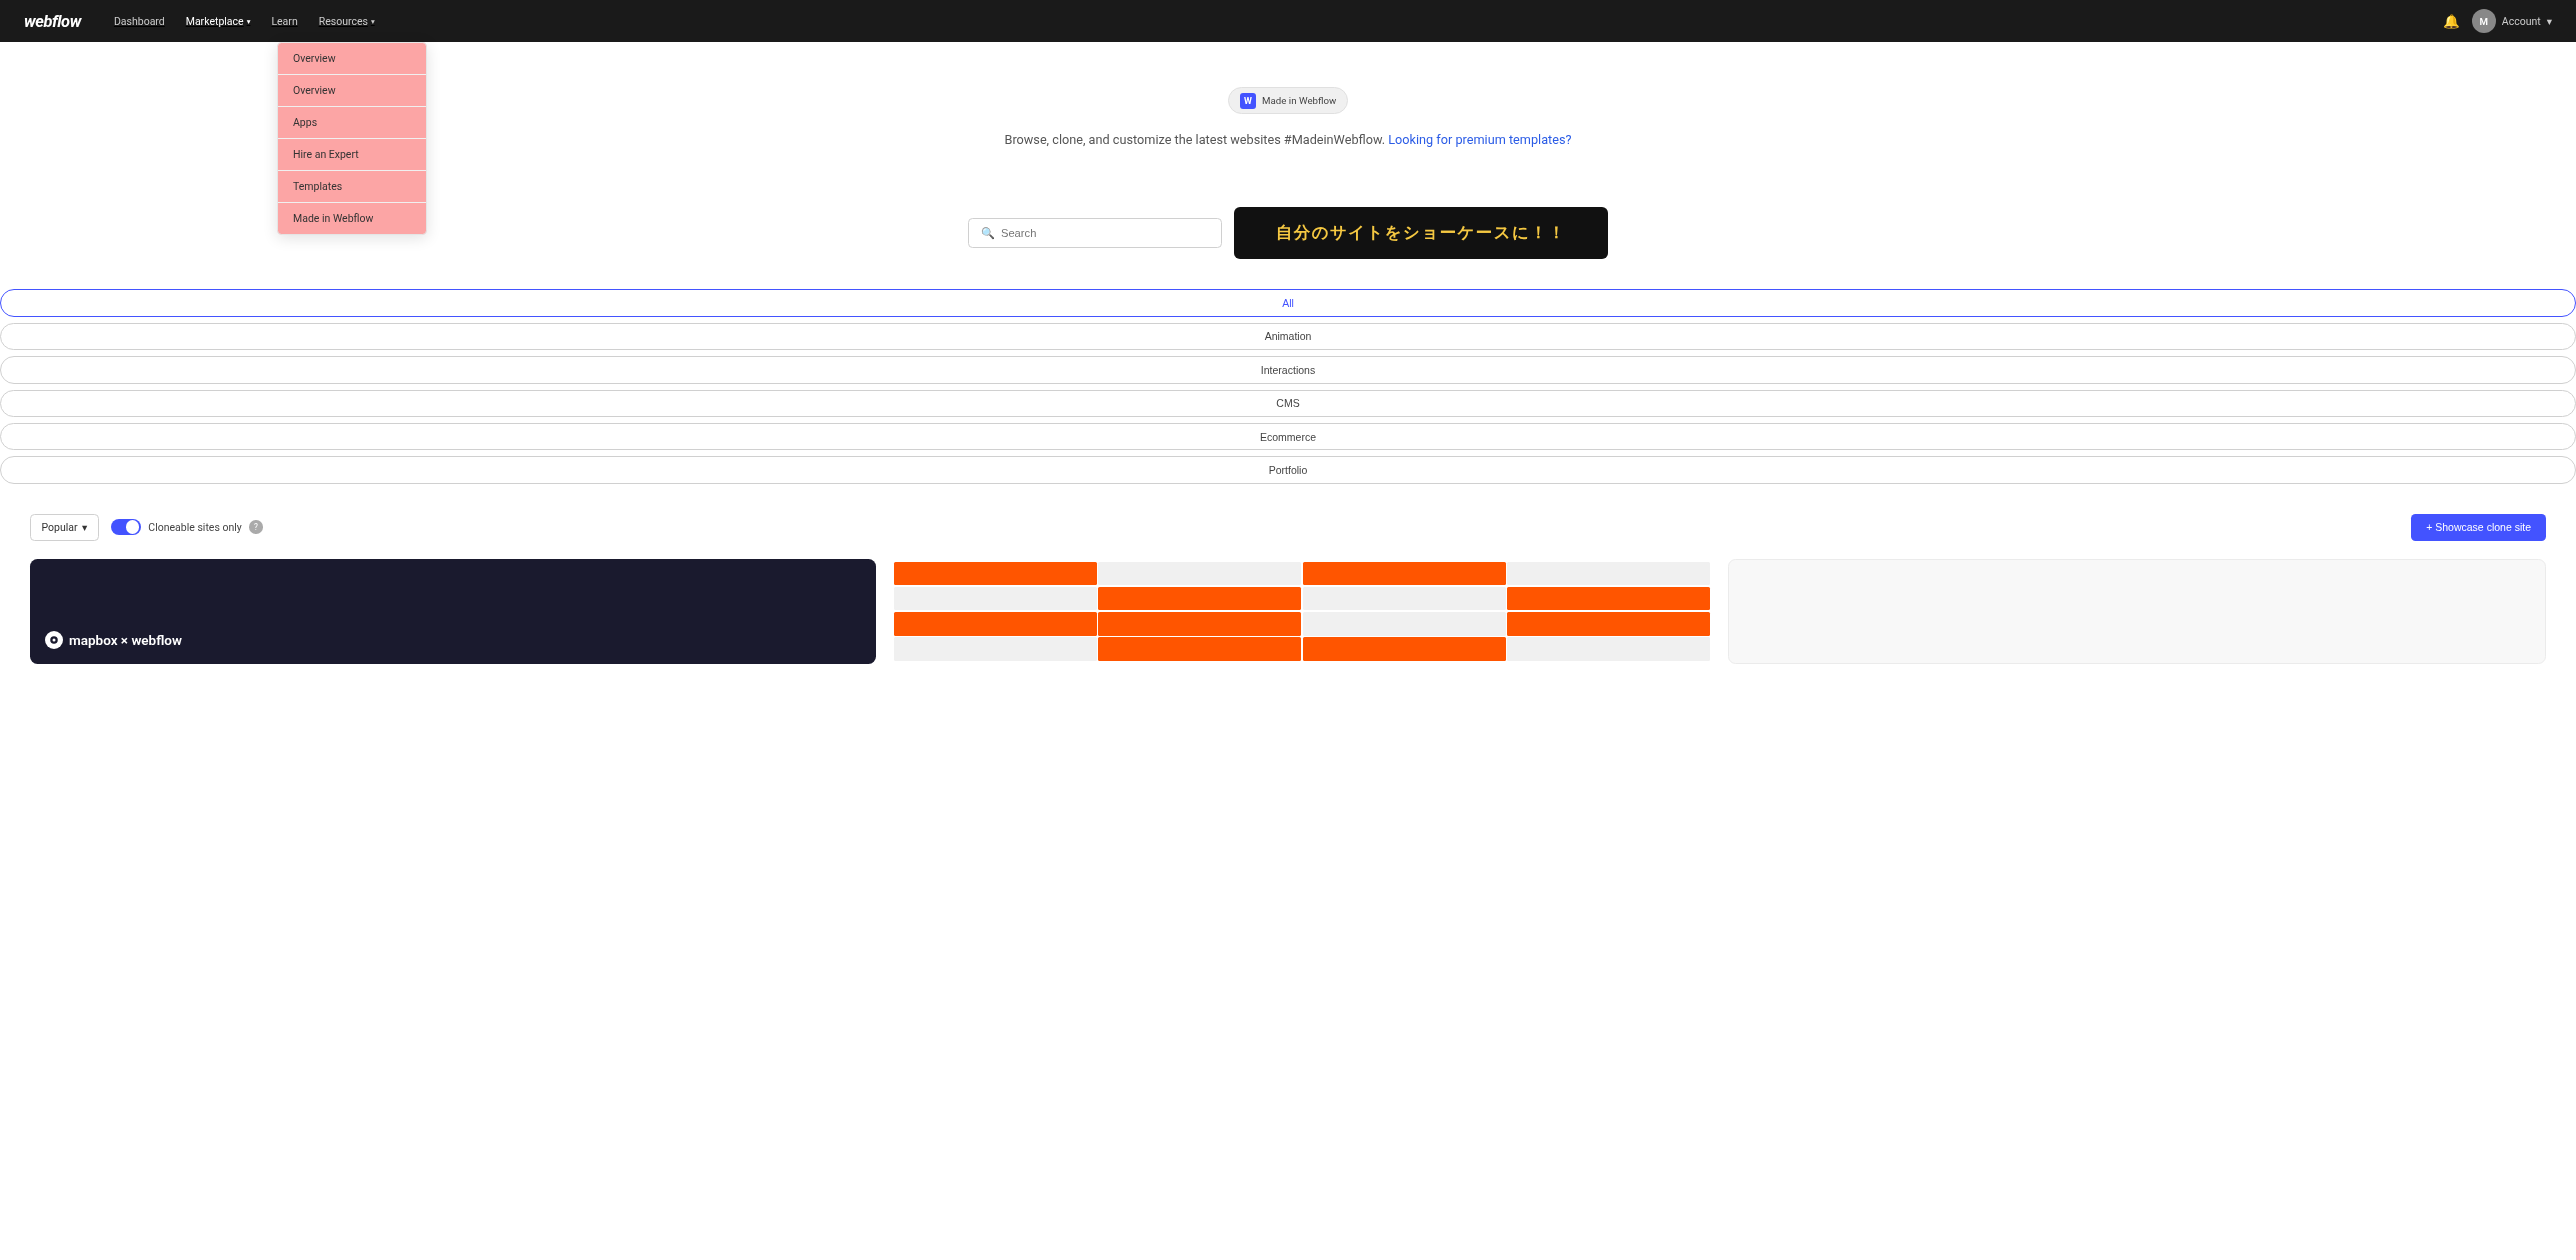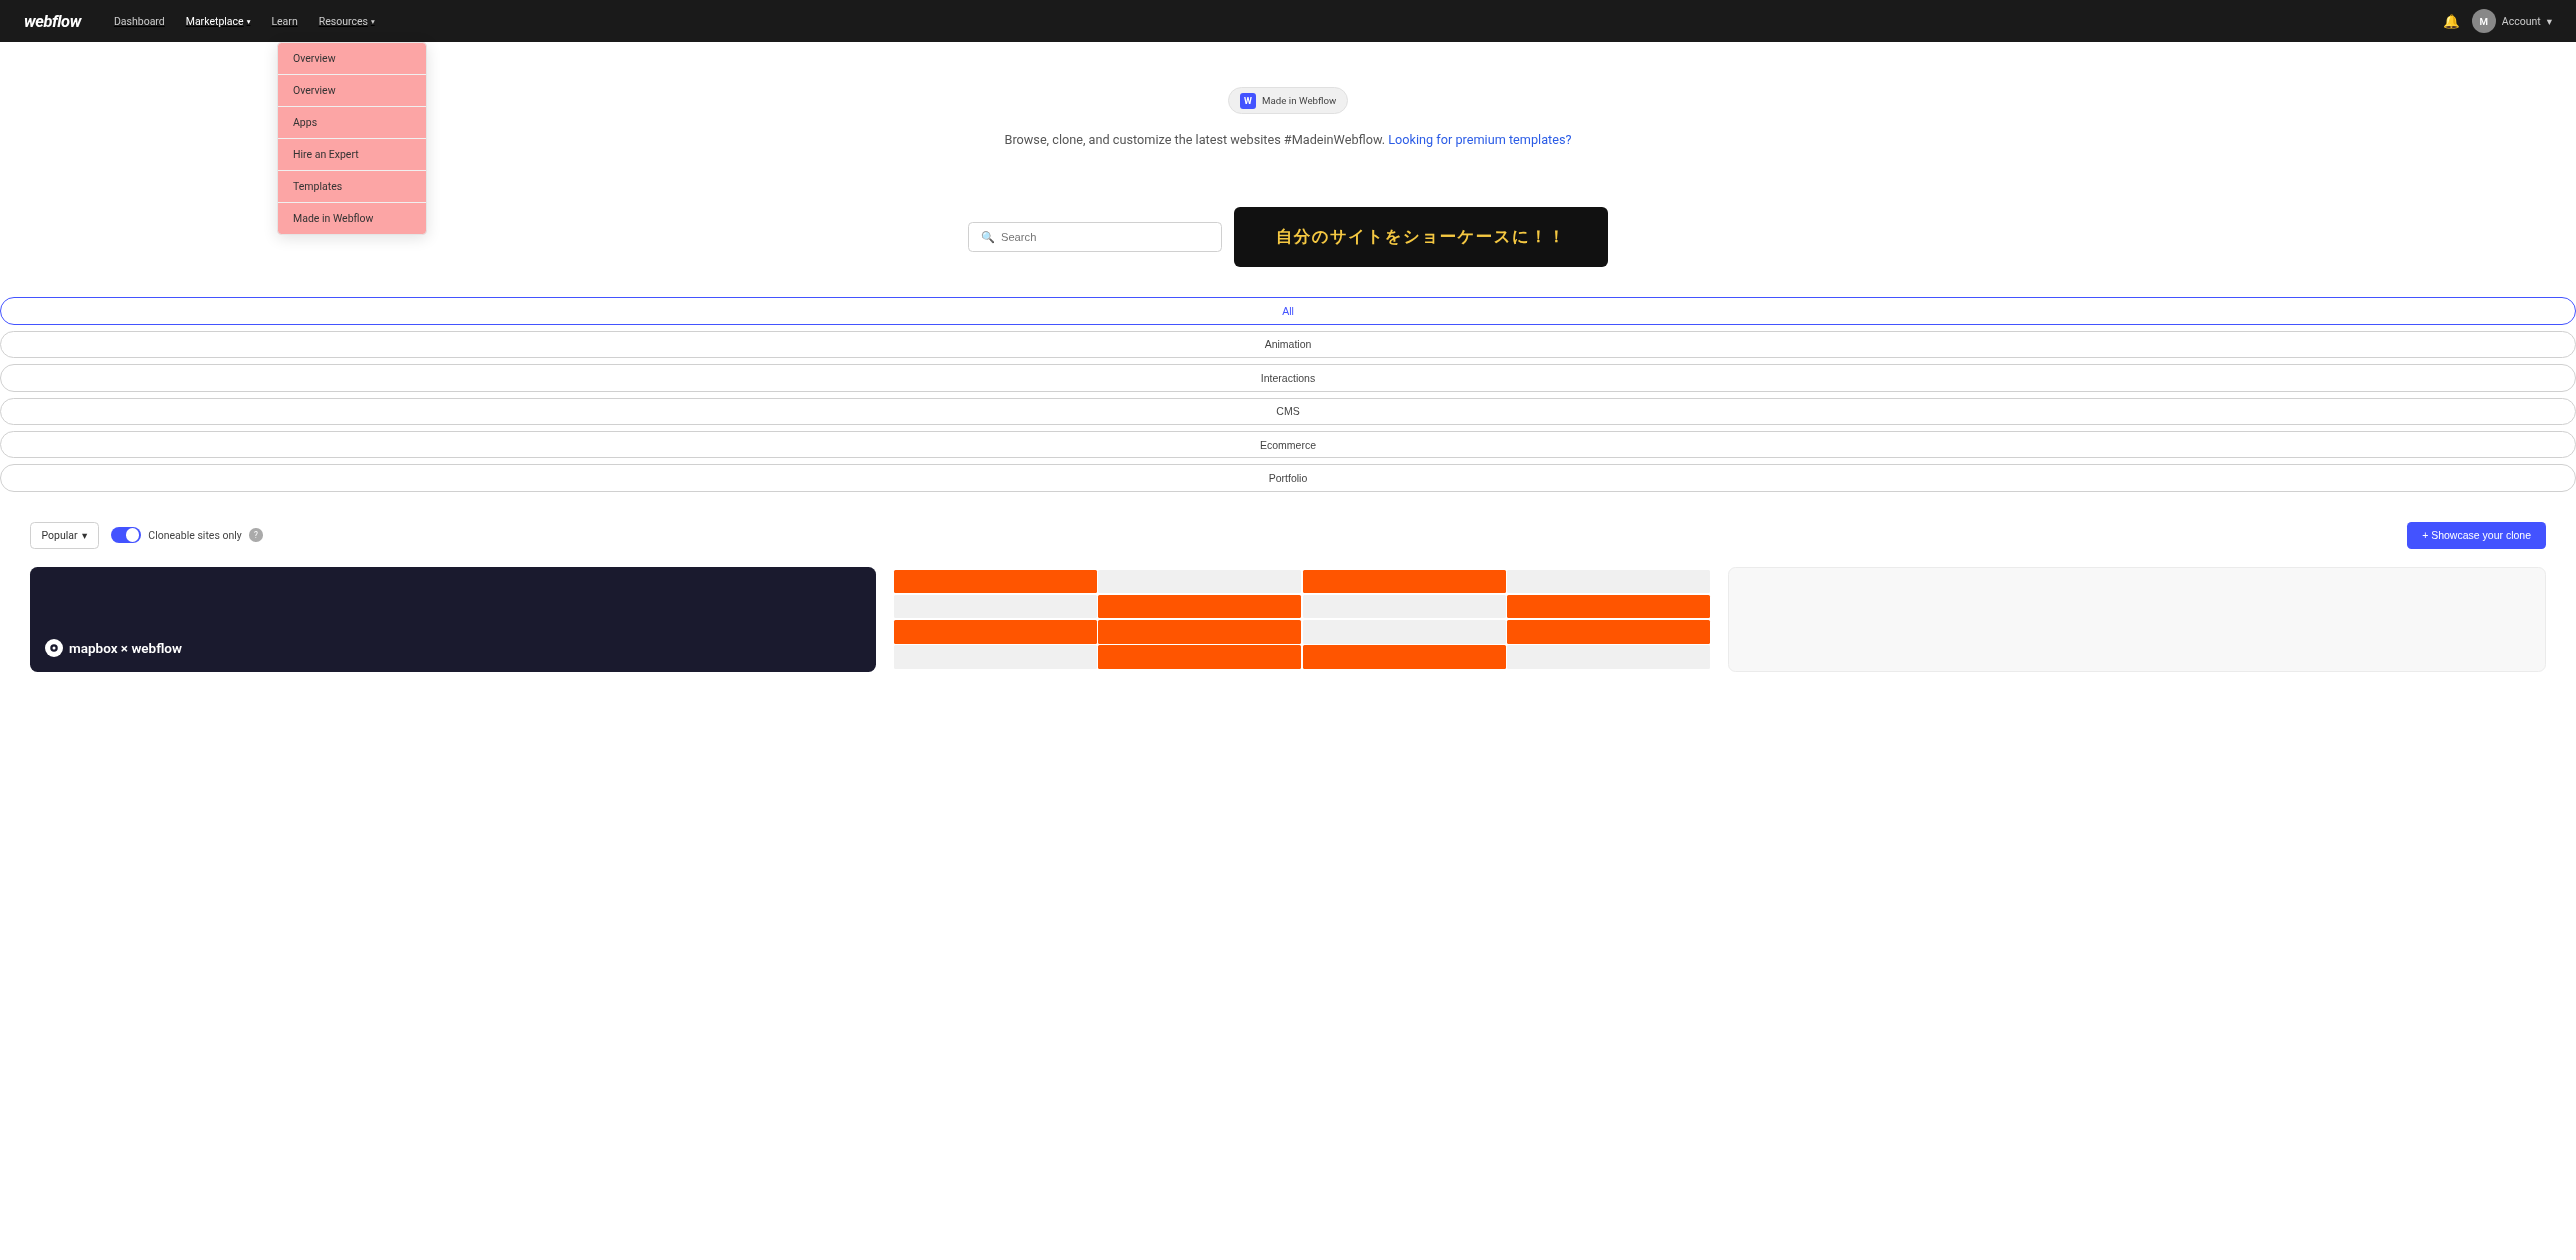--- a/index.html
+++ b/index.html
@@ -169,21 +169,21 @@
       outline: none;
       font-size: 11.2px;
       color: #333;
       width: 100%;
     }
     .search-icon-char { color: #888; font-size: 11.2px; }
     .banner-box {
       background: #111;
       border-radius: 6px;
       padding: 0 24px;
-      height: 60px;
+      height: 52px;
       display: flex;
       align-items: center;
       justify-content: center;
       min-width: 374px;
     }
     .banner-text {
       color: #f5c842;
       font-size: 16.4px;
       font-weight: 600;
       letter-spacing: 1.5px;
@@ -407,21 +407,21 @@
       <span>▾</span>
     </div>
     <label class="toggle-label">
       <div class="toggle-switch">
         <div class="toggle-knob"></div>
       </div>
       <span>Cloneable sites only</span>
       <div class="help-icon">?</div>
     </label>
   </div>
-  <button class="showcase-btn">+ Showcase your clone</button>
+  <button class="showcase-btn">+ Showcase clone site</button>
 </div>
 
 <div class="cards-row">
 
   <div class="card card-mapbox">
     <div class="card-mapbox-logo">
       <svg width="18" height="18" viewBox="0 0 24 24" fill="none">
         <circle cx="12" cy="12" r="12" fill="#fff"></circle>
         <circle cx="12" cy="12" r="5" fill="#1a1a2e"></circle>
         <circle cx="12" cy="12" r="2" fill="#fff"></circle>

